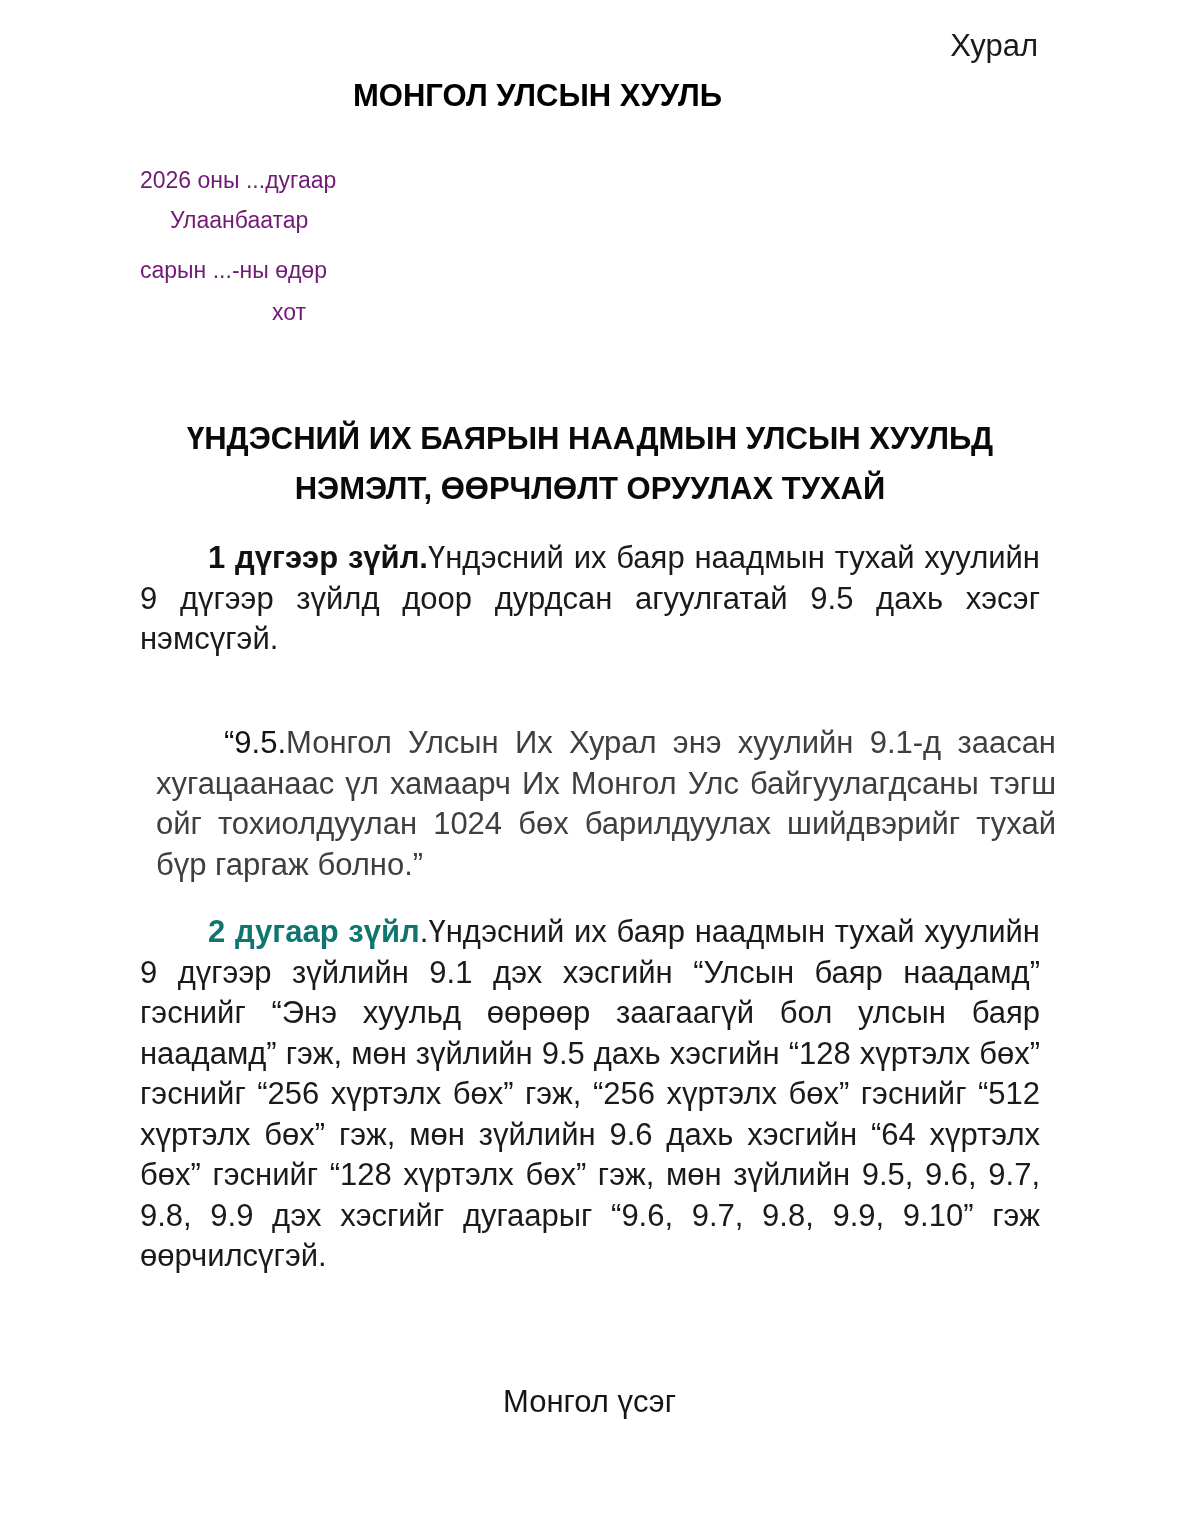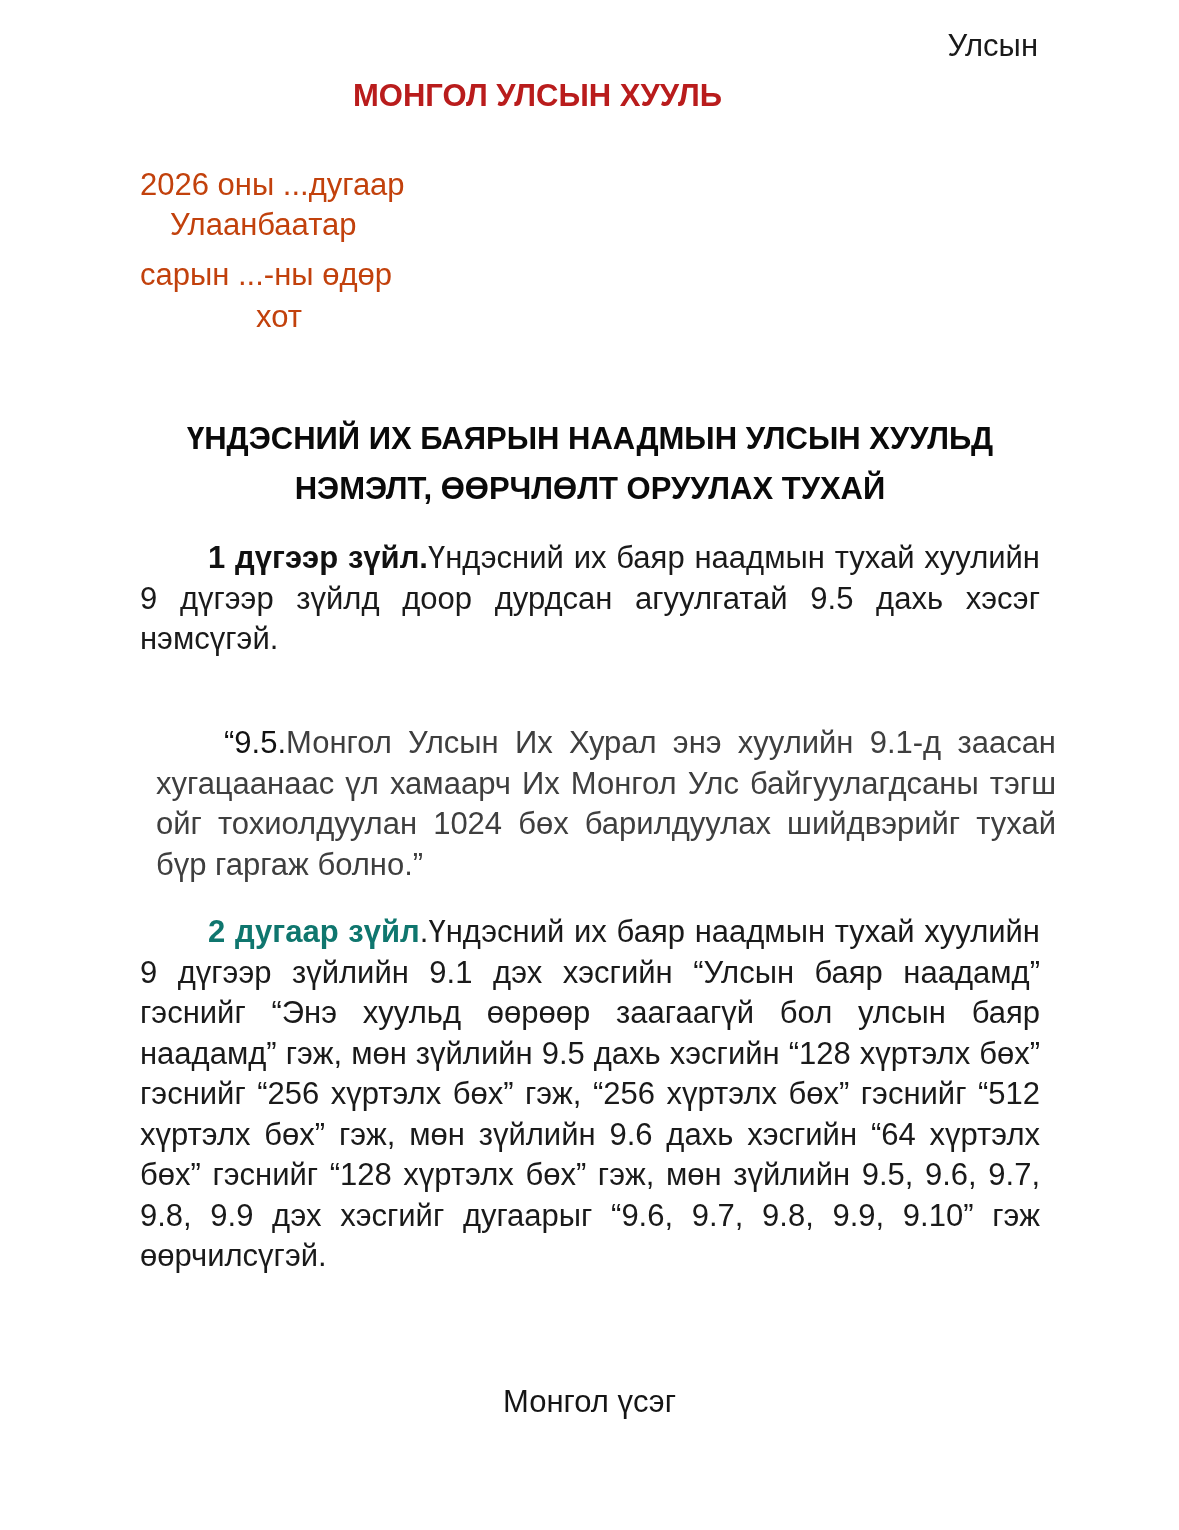--- a/index.html
+++ b/index.html
@@ -21,25 +21,25 @@
     top: 28px;
     font-size: 31px;
     color: #1a1a1a;
   }
   .law-heading {
     left: 0; width: 1075px;
     top: 78px;
     text-align: center;
     font-size: 31px;
     font-weight: bold;
-    color: #b91c1c;
+    color: #000000;
   }
   .date-line {
-    font-size: 31px;
-    color: #c2410c;
+    font-size: 23px;
+    color: #701a75;
   }
   .law-title {
     left: 120px; width: 940px;
     text-align: center;
     font-size: 31px;
     font-weight: bold;
     color: #0a0a0a;
     white-space: nowrap;
   }
   .para {
@@ -66,29 +66,29 @@
     text-align: center;
     font-size: 31px;
     color: #151515;
   }
 </style>
 </head>
 <body>
 
 <div>
 
-  <div class="abs draft-label">Улсын</div>
+  <div class="abs draft-label">Хурал</div>
 
   <div class="abs law-heading">МОНГОЛ УЛСЫН ХУУЛЬ</div>
 
   <div>
     <div class="abs date-line" style="left:140px; top:167px;">2026 оны ...дугаар</div>
     <div class="abs date-line" style="left:170px; top:207px;">Улаанбаатар</div>
     <div class="abs date-line" style="left:140px; top:257px;">сарын ...-ны өдөр</div>
-    <div class="abs date-line" style="left:256px; top:299px;">хот</div>
+    <div class="abs date-line" style="left:272px; top:299px;">хот</div>
   </div>
 
   <div>
     <div class="abs law-title" style="top:421px;">ҮНДЭСНИЙ ИХ БАЯРЫН НААДМЫН УЛСЫН ХУУЛЬД</div>
     <div class="abs law-title" style="top:471px;">НЭМЭЛТ, ӨӨРЧЛӨЛТ ОРУУЛАХ ТУХАЙ</div>
   </div>
 
   <p class="para" style="top:538px; margin:0;"><span class="bold-lead">1 дүгээр зүйл.</span><span>Үндэсний их баяр наадмын тухай хуулийн 9 дүгээр зүйлд доор дурдсан агуулгатай 9.5 дахь хэсэг нэмсүгэй.</span></p>
 
   <p class="para" style="top:707px; margin:16px;"><span class="quote-num">“9.5.</span><span class="grey-text">Монгол Улсын Их Хурал энэ хуулийн 9.1-д заасан хугацаанаас үл хамаарч Их Монгол Улс байгуулагдсаны тэгш ойг тохиолдуулан 1024 бөх барилдуулах шийдвэрийг тухай бүр гаргаж болно.”</span></p>

